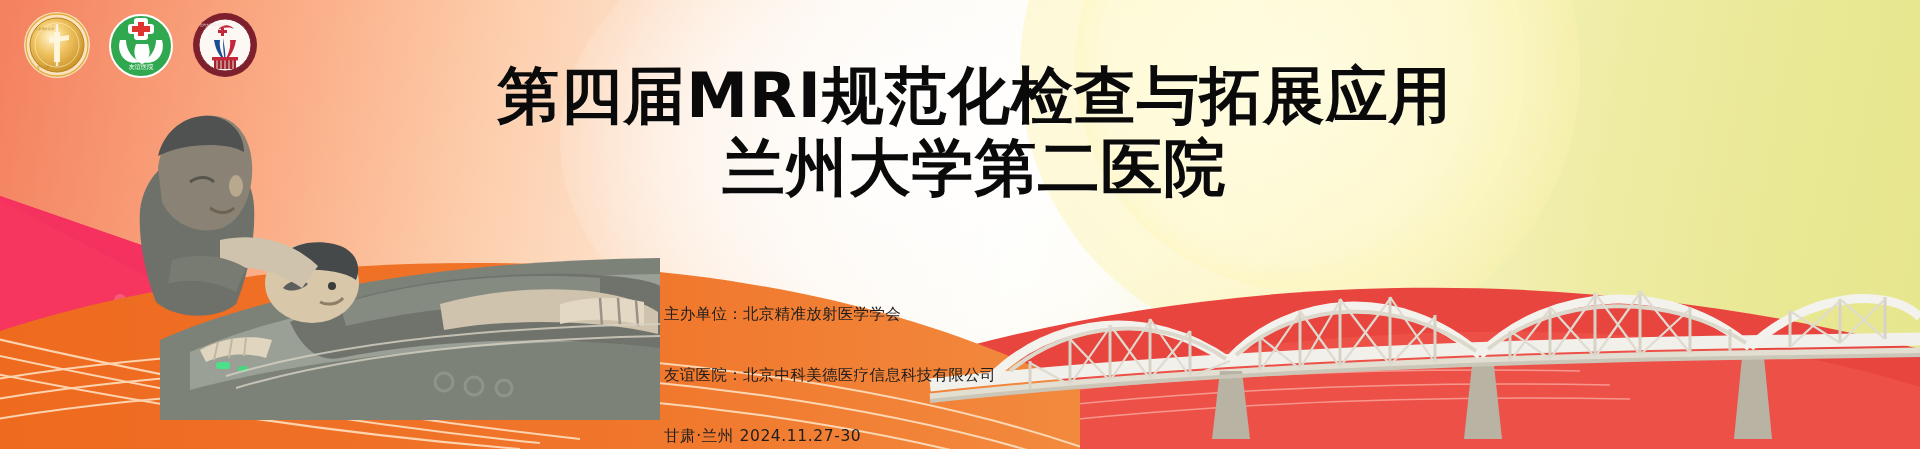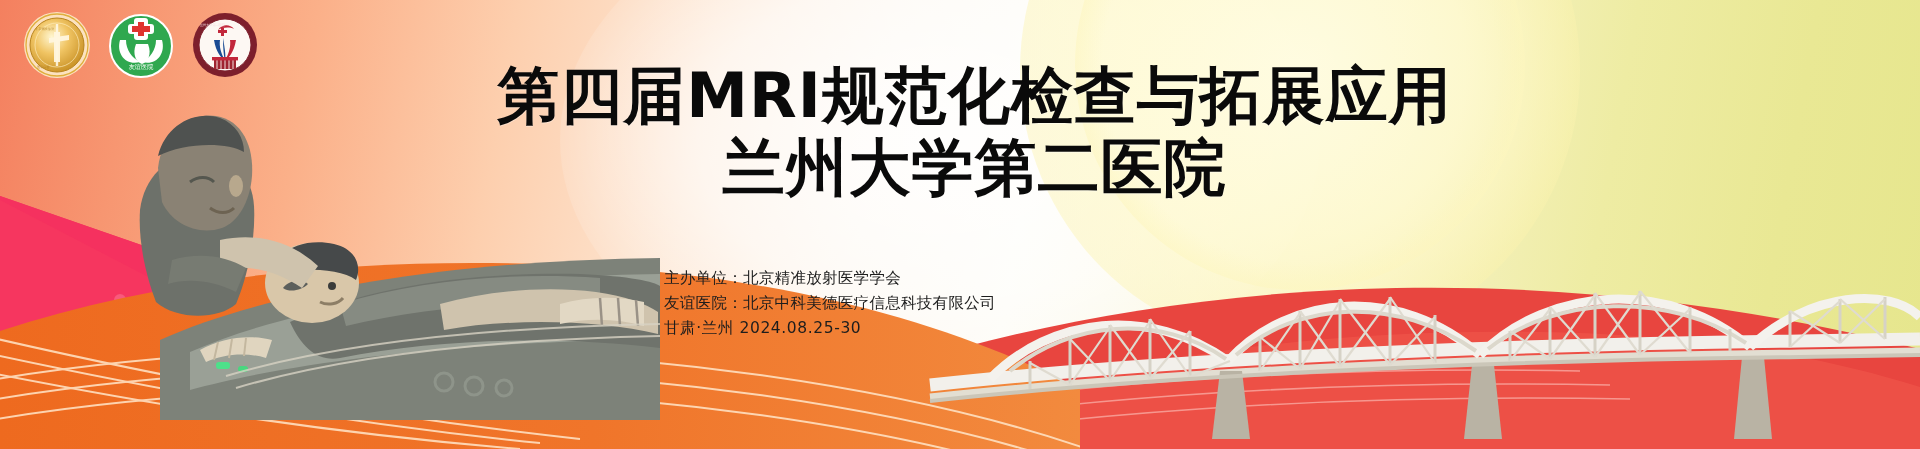--- a/index.html
+++ b/index.html
@@ -110,21 +110,21 @@
   
   #details{
     position:absolute; left:664px; top:266px;
     color:#1d1d1d;
     font-size:15.5px;
     line-height:1.62;
     font-family:"DejaVu Sans","Liberation Sans",sans-serif;
     letter-spacing:.3px;
     white-space:nowrap;
   }
-  #details .row{display:block;}
+  #details .row{display:block;margin-top:36px;}
   #detail-venue{letter-spacing:.6px;}
 </style>
 </head>
 <body>
 
 <div id="banner">
 
   <div class="sun" id="glow-center"></div>
   <div class="sun" id="sun-main"></div>
   <div class="sun" id="sun-ring"></div>
@@ -391,16 +391,16 @@
   </div>
 
   <div id="title-block">
     <div class="title-line" id="title-line1">第四届MRI规范化检查与拓展应用</div>
     <div class="title-line" id="title-line2">兰州大学第二医院</div>
   </div>
 
   <div id="details">
     <span class="row" id="detail-organizer">主办单位：北京精准放射医学学会</span>
     <span class="row" id="detail-coorganizer">友谊医院：北京中科美德医疗信息科技有限公司</span>
-    <span class="row" id="detail-venue">甘肃·兰州  2024.08.25-30</span>
+    <span class="row" id="detail-venue">甘肃·兰州  2024.11.27-30</span>
   </div>
 
 </div>
 
 </body></html>

